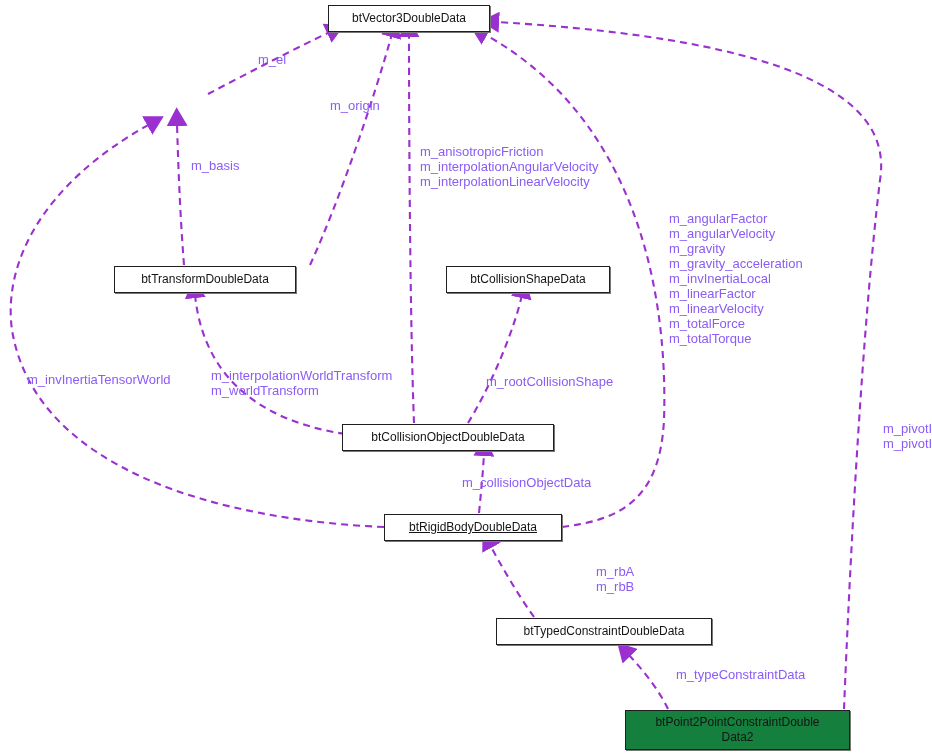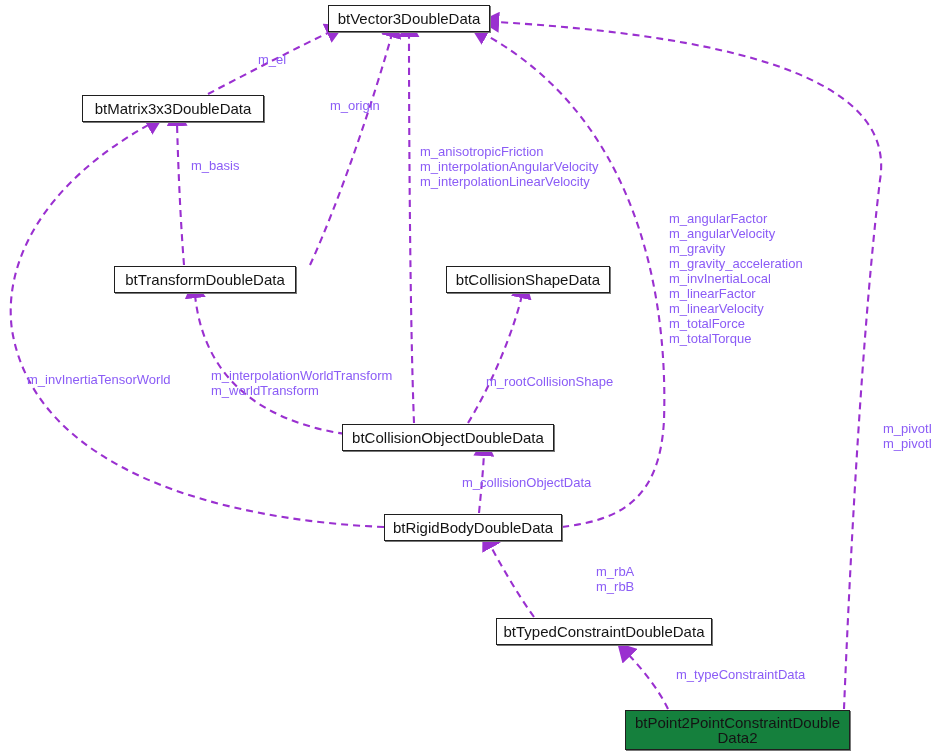--- a/index.html
+++ b/index.html
@@ -23,21 +23,21 @@
     top: 0;
     width: 932px;
     height: 755px;
   }
   .uml-node {
     position: absolute;
     box-sizing: border-box;
     border: 1px solid #1f1f1f;
     background: #ffffff;
     color: #141414;
-    font-size: 15px;
+    font-size: 12px;
     line-height: 15px;
     text-align: center;
     display: flex;
     align-items: center;
     justify-content: center;
     padding: 2px 6px;
     white-space: pre-line;
     z-index: 3;
     box-shadow: 1px 1px 0 0 #777;
   }
@@ -91,29 +91,28 @@
       <path d="M 534,617 C 518,595 502,567 490,545" marker-end="url(#arrowOpenUp)"></path>
 
       <path d="M 668,709 C 660,692 645,672 628,654" marker-end="url(#arrowOpenUp)"></path>
 
       <path d="M 844,709 C 850,560 862,330 880,180 C 893,100 800,40 496,22" marker-end="url(#arrowOpenUp)"></path>
     </g>
   </svg>
 
   <div class="uml-node" style="left:328px; top:5px; width:162px; height:27px;">btVector3DoubleData</div>
 
-  <div class="uml-node" style="left:82px; top:95px; width:182px; height:27px;">btMatrix3x3DoubleData</div>
 
   <div class="uml-node" style="left:114px; top:266px; width:182px; height:27px;">btTransformDoubleData</div>
 
   <div class="uml-node" style="left:446px; top:266px; width:164px; height:27px;">btCollisionShapeData</div>
 
   <div class="uml-node" style="left:342px; top:424px; width:212px; height:27px;">btCollisionObjectDoubleData</div>
 
-  <div class="uml-node" style="left:384px; top:514px; width:178px; height:27px;">btRigidBodyDoubleData</div>
+  <div class="uml-node" style="left:384px; top:514px; width:178px; height:27px;text-decoration:underline;">btRigidBodyDoubleData</div>
 
   <div class="uml-node" style="left:496px; top:618px; width:216px; height:27px;">btTypedConstraintDoubleData</div>
 
   <div class="uml-node highlight" style="left:625px; top:710px; width:225px; height:40px;">btPoint2PointConstraintDouble
 Data2</div>
 
   <div class="edge-label left" style="left:258px; top:52px;">m_el</div>
 
   <div class="edge-label left" style="left:330px; top:98px;">m_origin</div>
 

